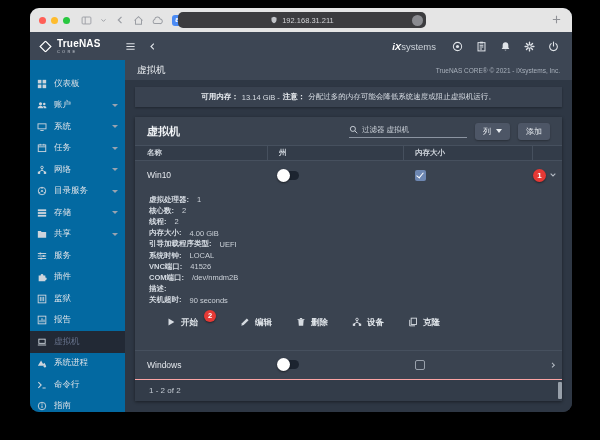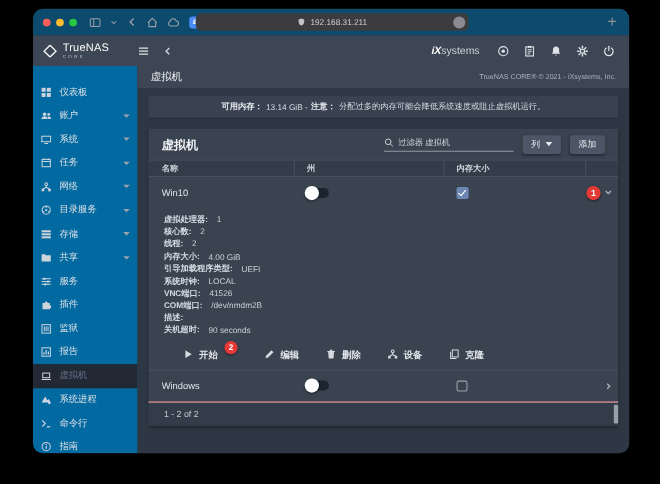--- a/index.html
+++ b/index.html
@@ -4,37 +4,37 @@
 <style>
   html,body{margin:0;padding:0;}
   body{width:600px;height:440px;background:#000;font-family:"Liberation Sans",sans-serif;overflow:hidden;position:relative;}
   *{box-sizing:border-box;}
   .icn{display:inline-flex;flex:0 0 auto;}
   .icn svg{width:100%;height:100%;display:block;}
 
   
   .window{position:absolute;left:30px;top:8px;width:542px;height:404px;border-radius:9px;overflow:hidden;
           background:#2e3744;box-shadow:0 12px 34px rgba(0,0,0,.65);display:flex;flex-direction:column;}
-  .toolbar{height:24px;background:#0c4a6e;display:flex;align-items:center;padding:0 9px;gap:7px;flex:0 0 auto;position:relative;}
+  .toolbar{height:24px;background:#e5e5e5;display:flex;align-items:center;padding:0 9px;gap:7px;flex:0 0 auto;position:relative;}
   .lights{display:flex;gap:5px;margin-right:4px;}
   .light{width:7px;height:7px;border-radius:50%;}
   .ext{width:11px;height:11px;display:inline-flex;align-items:center;justify-content:center;color:#fff;}
   .ext-letter{font-size:8px;font-weight:bold;color:#fff;line-height:1;}
   .ext-ring{width:5px;height:5px;border:1.6px solid #fff;border-radius:50%;}
   .addr{position:absolute;left:148px;top:4px;width:248px;height:16px;background:#3c3c3f;border-radius:5px;
         display:flex;align-items:center;justify-content:center;gap:4px;font-size:7.5px;color:#d2d3d6;}
   .addr .icn{color:#c2c4c8;}
   .addr-refresh{position:absolute;right:3px;top:2.5px;width:11px;height:11px;border-radius:50%;background:#8a8b90;}
   .newtab{position:absolute;right:10px;top:6px;width:11px;height:11px;color:#8f9196;}
 
   
   .topbar{height:28px;background:#3d4654;display:flex;align-items:center;color:#e8ebef;flex:0 0 auto;}
   .brand{width:95px;display:flex;align-items:center;gap:5px;padding-left:9px;flex:0 0 auto;}
   .brand-txt{display:flex;flex-direction:column;line-height:1;}
-  .brand-name{font-size:10px;font-weight:normal;letter-spacing:.2px;color:#fff;}
+  .brand-name{font-size:10px;font-weight:bold;letter-spacing:.2px;color:#fff;}
   .brand-sub{font-size:4px;letter-spacing:2.2px;color:#c4cad2;margin-top:1px;}
   .topbtn{width:11px;height:11px;color:#dfe3e8;margin-right:12px;display:inline-flex;}
   .top-right{margin-left:auto;display:flex;align-items:center;gap:13px;padding-right:13px;}
   .ix{font-size:9.5px;color:#fff;margin-right:3px;white-space:nowrap;}
   .ix b{font-style:italic;font-weight:bold;}
   .ix span{color:#ccd2d9;font-weight:normal;}
   .appico{width:11px;height:11px;color:#dfe3e8;display:inline-flex;}
 
   
   .appbody{flex:1;display:flex;min-height:0;}
@@ -84,21 +84,21 @@
 
   .badge{min-width:13px;height:13px;border-radius:50%;background:#e53935;color:#fff;font-size:8px;font-weight:bold;
          display:flex;align-items:center;justify-content:center;box-shadow:0 1px 2px rgba(0,0,0,.45);padding:0 2px;}
   .xchev{width:8px;height:8px;color:#b4bbc4;display:inline-flex;}
 
   .details{padding:5px 0 4px 14px;}
   .dline{height:11.2px;display:flex;align-items:center;font-size:7.5px;}
   .dlabel{font-weight:bold;color:#d4dae1;}
   .dvalue{color:#ccd2d9;margin-left:8px;}
 
-  .actions{height:20px;display:flex;align-items:center;gap:24px;padding-left:31px;margin:2px 0 4px;}
+  .actions{height:20px;display:flex;align-items:center;gap:24px;padding-left:31px;margin:2px 0 18px;}
   .action{display:flex;align-items:flex-start;gap:5px;font-size:8.5px;font-weight:bold;color:#e0e5ea;cursor:pointer;}
   .action .icn{color:#d6dbe1;margin-top:1px;}
   .action .badge{width:12px;min-width:12px;height:12px;font-size:7.5px;margin-left:1px;margin-top:-6px;}
   .action .albl{line-height:12px;}
 
   .hdiv{height:1px;background:#46505e;}
   .cfoot{height:22px;background:#333c49;border-top:1px solid #fca5a5;display:flex;align-items:center;
          padding-left:14px;font-size:8px;color:#c3cad2;position:relative;}
   .scroll-thumb{position:absolute;right:0;top:2px;width:4px;height:17px;background:#98a0aa;border-radius:1px;}
 </style>

